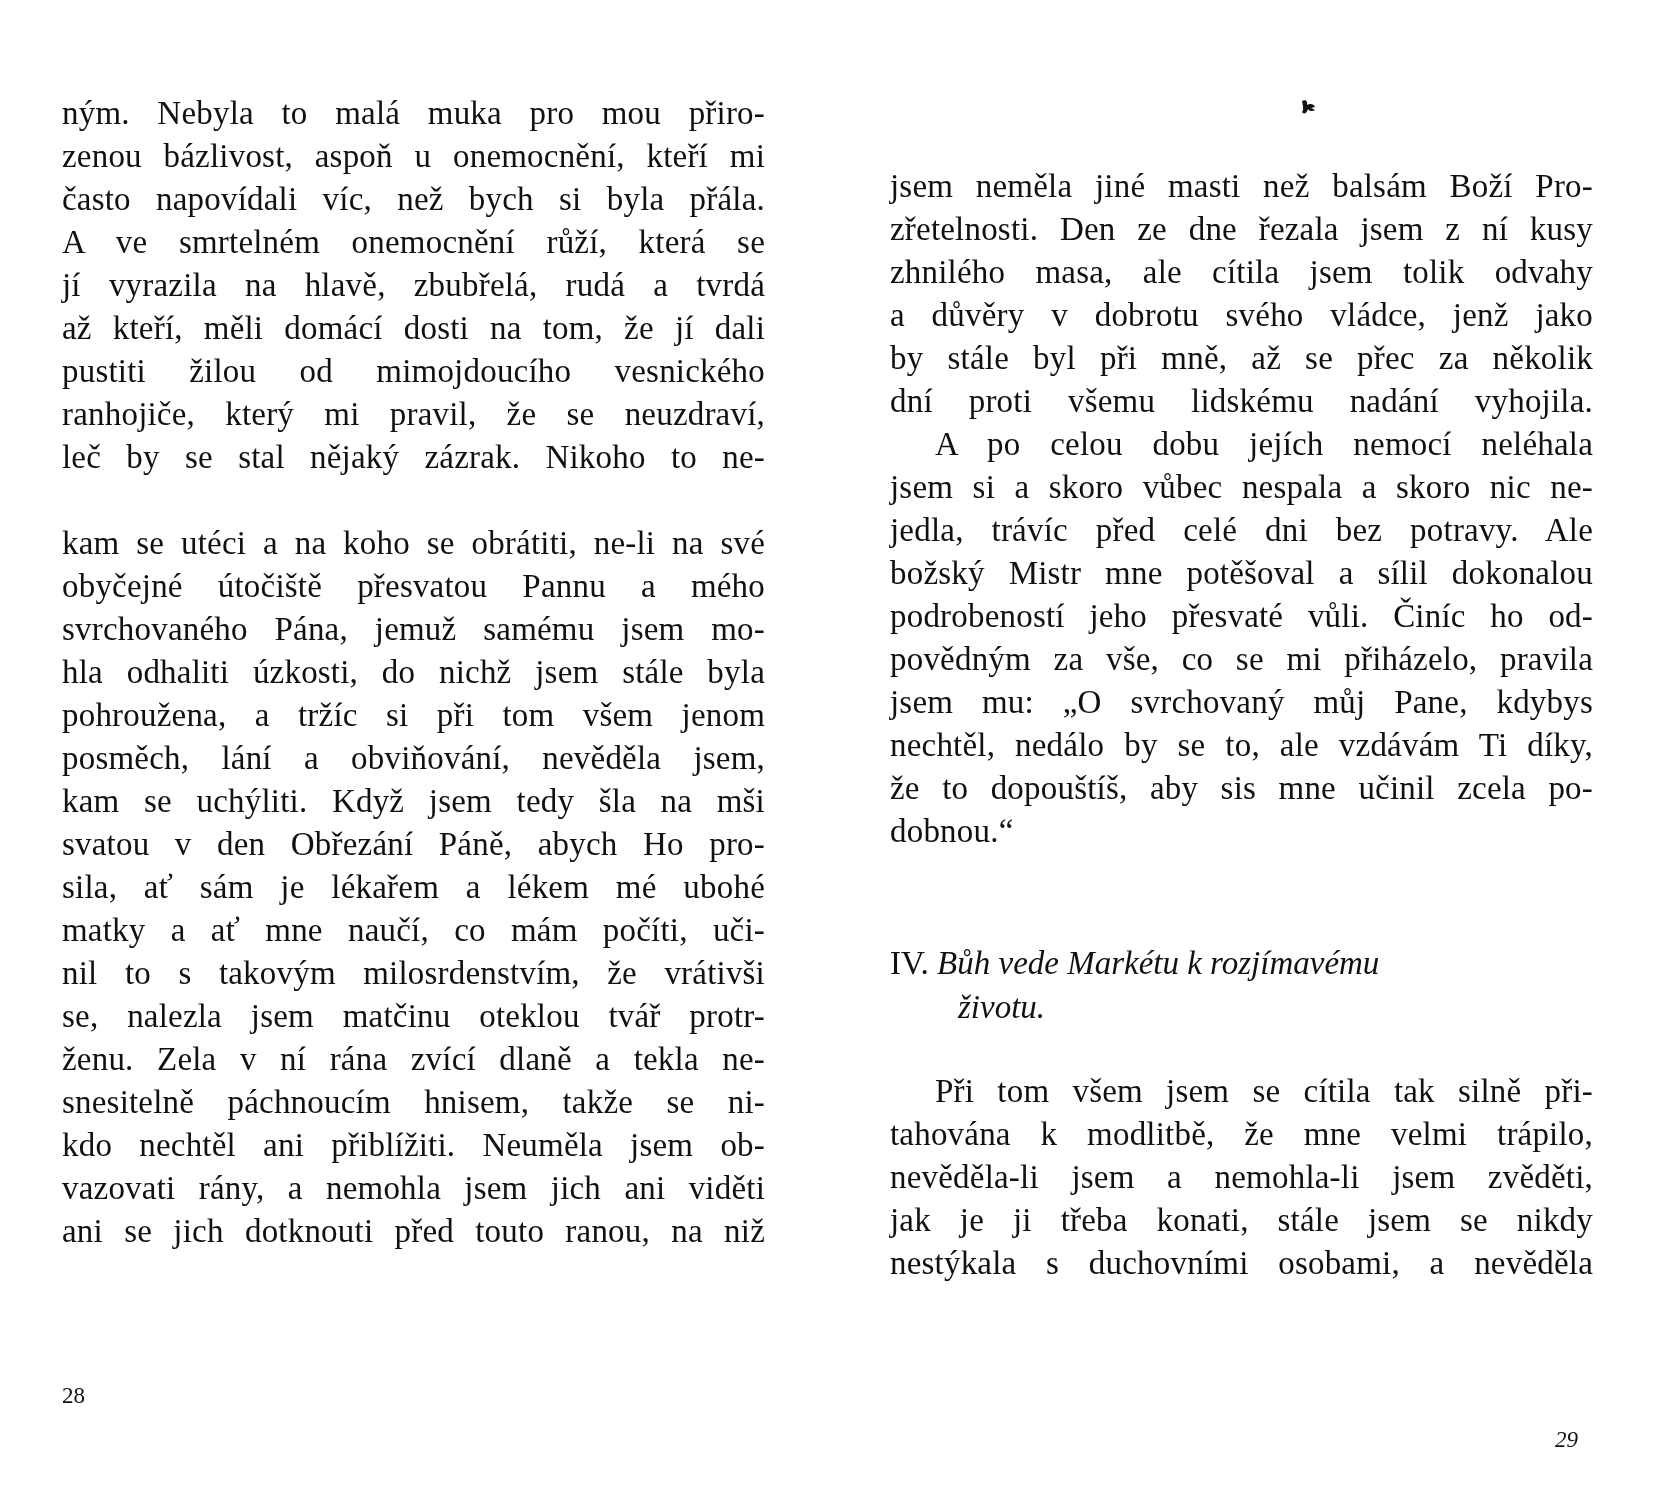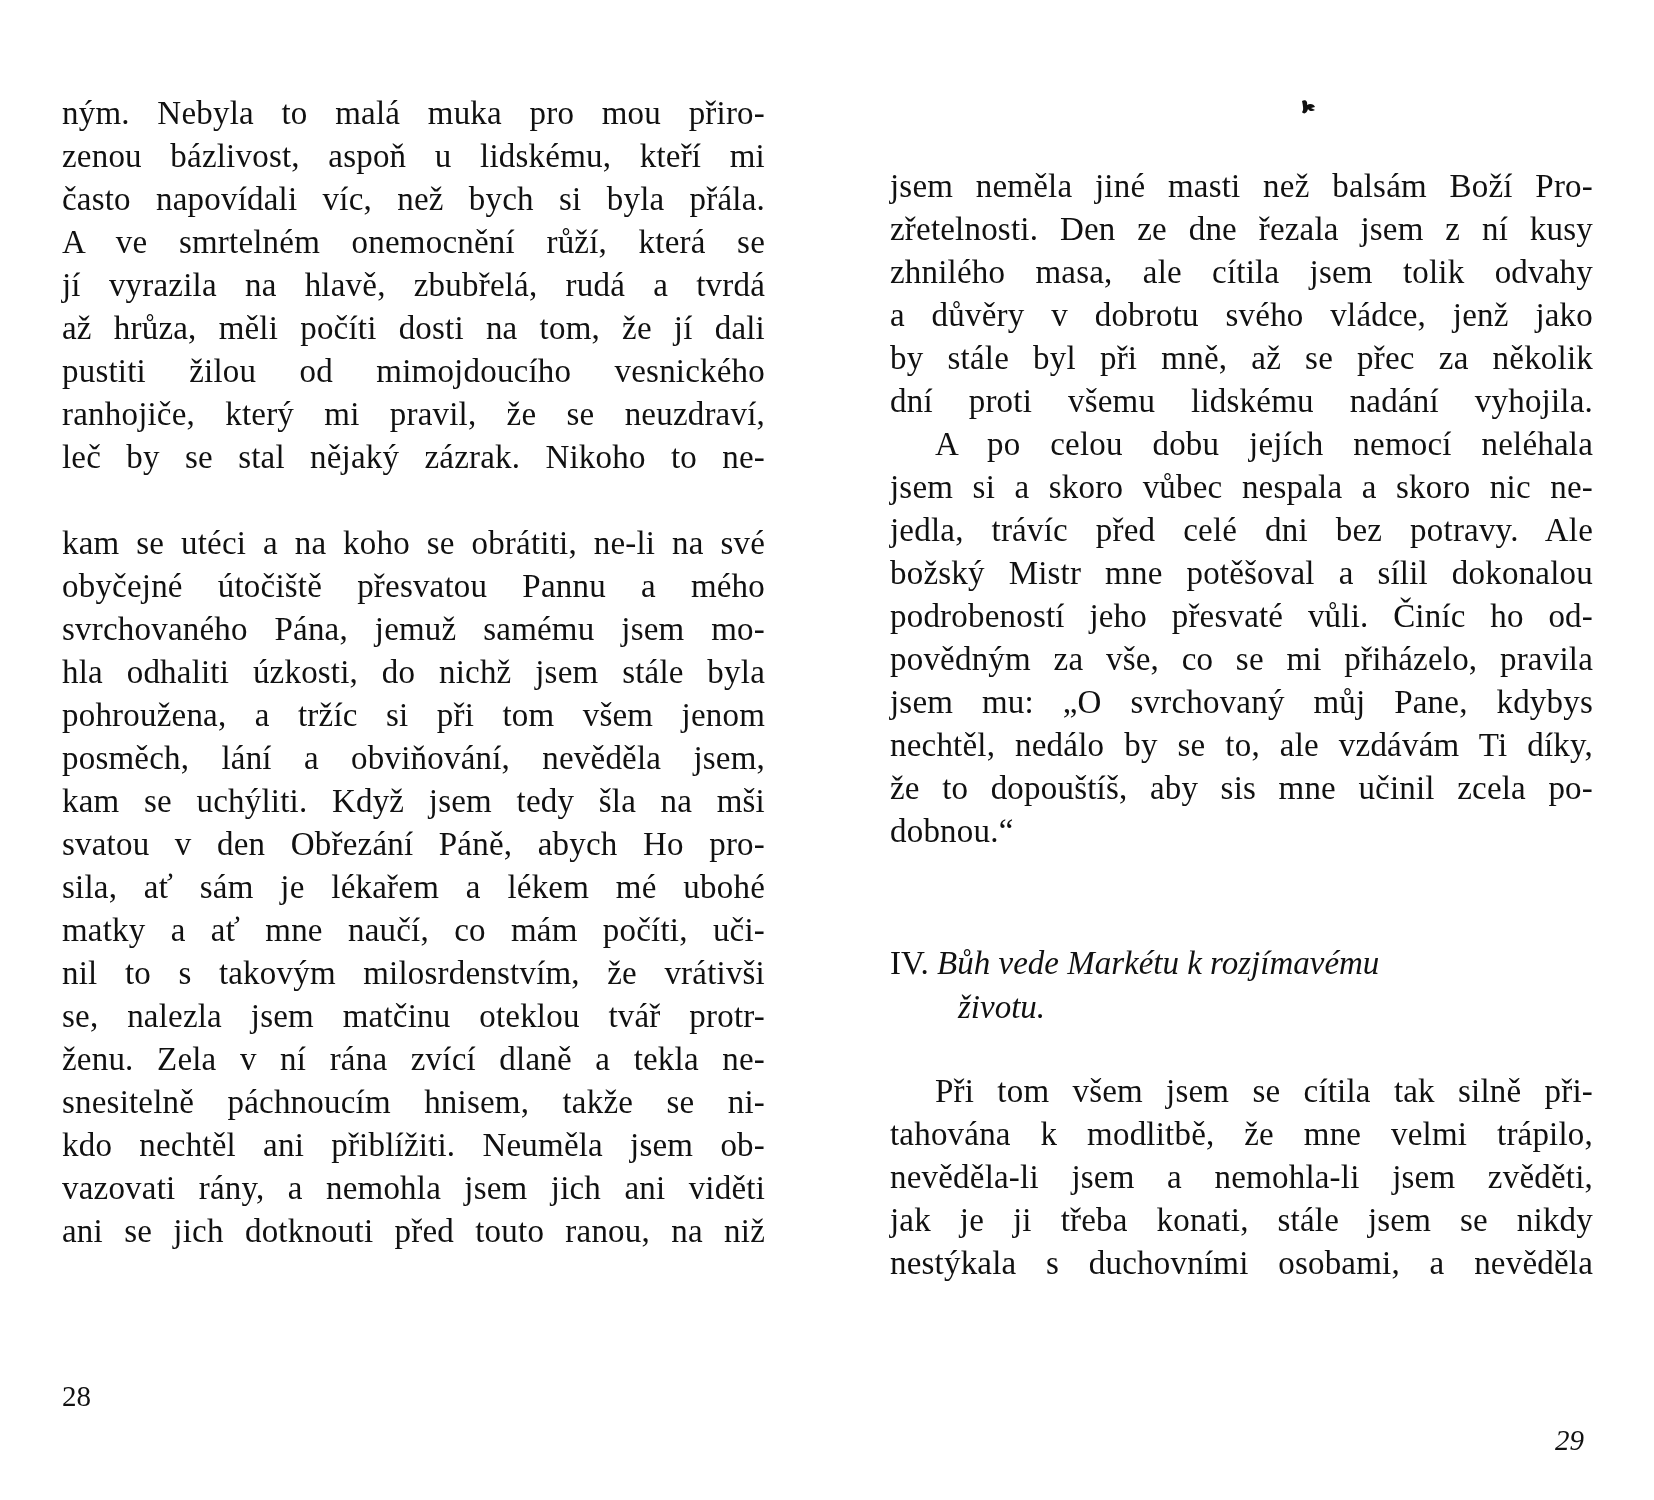--- a/index.html
+++ b/index.html
@@ -18,42 +18,42 @@
     white-space: nowrap;
     text-align: justify;
     text-align-last: justify;
     letter-spacing: 0.2px;
   }
   .left-line { left: 62px; width: 703px; }
   .right-line { left: 63px; width: 703px; }
   .indent { padding-left: 45px; box-sizing: border-box; }
   .last { text-align-last: left; }
   .page-number {
-    position: absolute; font-size: 29px; line-height: 40px;
+    position: absolute; font-size: 23px; line-height: 40px;
   }
   .ornament {
     position: absolute; left: 472px; top: 98px; width: 20px; height: 20px;
   }
   .heading {
     position: absolute; left: 63px; font-size: 33px; line-height: 43px; white-space: nowrap;
   }
   .heading .num { font-style: normal; }
   .heading .title { font-style: italic; }
   .heading2 { position: absolute; left: 131px; font-size: 33px; line-height: 43px; font-style: italic; }
 </style>
 </head>
 <body>
 
 <div class="page page-left">
   <div class="line left-line" style="top:92px">ným. Nebyla to malá muka pro mou přiro-</div>
-  <div class="line left-line" style="top:135px">zenou bázlivost, aspoň u lidskému, kteří mi</div>
+  <div class="line left-line" style="top:135px">zenou bázlivost, aspoň u onemocnění, kteří mi</div>
   <div class="line left-line" style="top:178px">často napovídali víc, než bych si byla přála.</div>
   <div class="line left-line" style="top:221px">A ve smrtelném onemocnění růží, která se</div>
   <div class="line left-line" style="top:264px">jí vyrazila na hlavě, zbubřelá, rudá a tvrdá</div>
-  <div class="line left-line" style="top:307px">až hrůza, měli počíti dosti na tom, že jí dali</div>
+  <div class="line left-line" style="top:307px">až kteří, měli domácí dosti na tom, že jí dali</div>
   <div class="line left-line" style="top:350px">pustiti žilou od mimojdoucího vesnického</div>
   <div class="line left-line" style="top:393px">ranhojiče, který mi pravil, že se neuzdraví,</div>
   <div class="line left-line" style="top:436px">leč by se stal nějaký zázrak. Nikoho to ne-</div>
   <div class="line left-line" style="top:522px">kam se utéci a na koho se obrátiti, ne-li na své</div>
   <div class="line left-line" style="top:565px">obyčejné útočiště přesvatou Pannu a mého</div>
   <div class="line left-line" style="top:608px">svrchovaného Pána, jemuž samému jsem mo-</div>
   <div class="line left-line" style="top:651px">hla odhaliti úzkosti, do nichž jsem stále byla</div>
   <div class="line left-line" style="top:694px">pohroužena, a tržíc si při tom všem jenom</div>
   <div class="line left-line" style="top:737px">posměch, lání a obviňování, nevěděla jsem,</div>
   <div class="line left-line" style="top:780px">kam se uchýliti. Když jsem tedy šla na mši</div>

